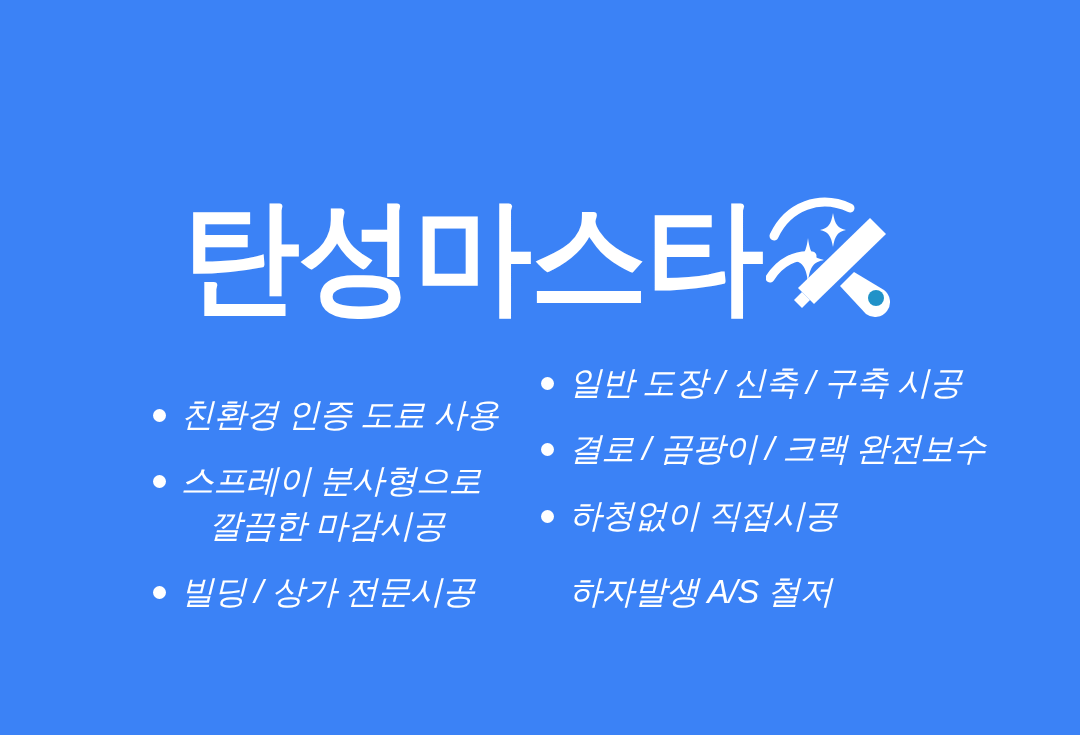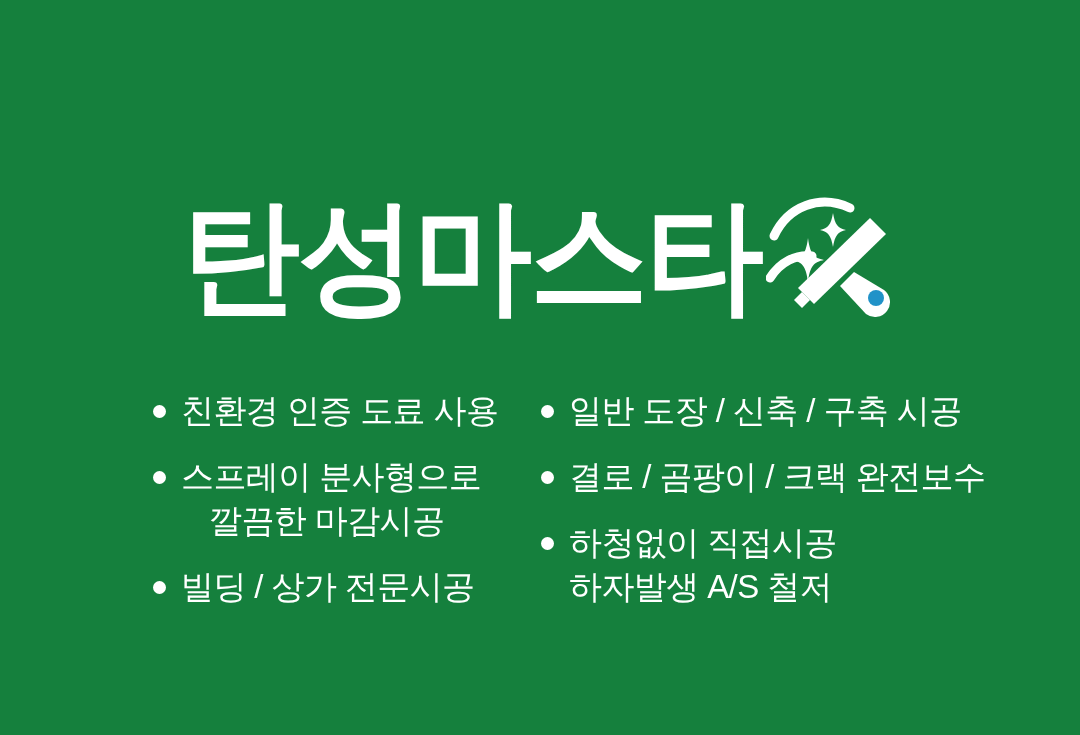--- a/index.html
+++ b/index.html
@@ -11,21 +11,21 @@
     width: 1080px;
     height: 735px;
     overflow: hidden;
     font-family: "Liberation Sans", "DejaVu Sans", sans-serif;
   }
 
   #banner {
     position: relative;
     width: 1080px;
     height: 735px;
-    background: #15803d;
+    background: #3b82f6;
     box-sizing: border-box;
     overflow: hidden;
   }
 
   
   .logo-block {
     position: absolute;
     left: 0;
     top: 186px;
     width: 1080px;
@@ -58,22 +58,23 @@
 
   
   .features {
     position: absolute;
     left: 0;
     top: 384px;
     width: 1080px;
     height: 230px;
     display: flex;
     flex-direction: row;
-    align-items: center;
+    align-items: flex-end;
     justify-content: center;
+    font-style: italic;
   }
 
   .feature-col {
     width: 388px;
     flex: 0 0 auto;
     display: flex;
     flex-direction: column;
   }
 
   .feature-col.col-left {
@@ -114,20 +115,21 @@
     white-space: nowrap;
   }
 
   .feature-text .line-2 {
     display: block;
     padding-left: 28px;
   }
 
   .col-right .feature-text .line-2 {
     padding-left: 0px;
+    margin-top: 32px;
   }
 </style>
 </head>
 <body>
 
 <div id="banner">
 
   <div class="logo-block">
 
     <div class="logo-wordmark">탄성마스타</div>

